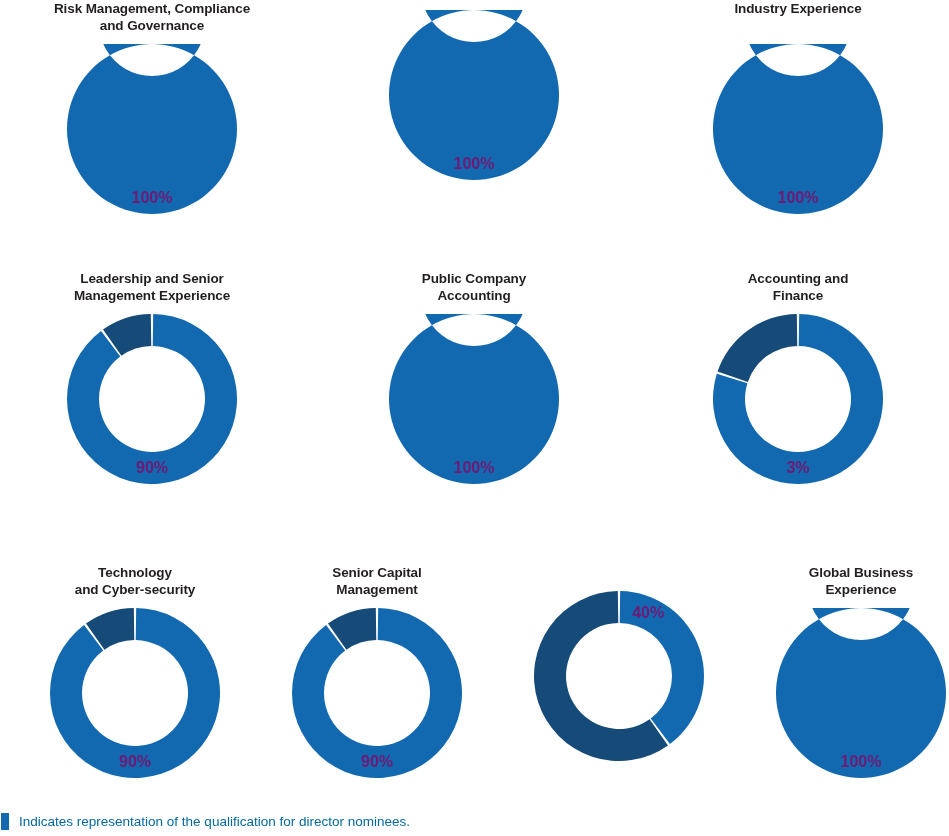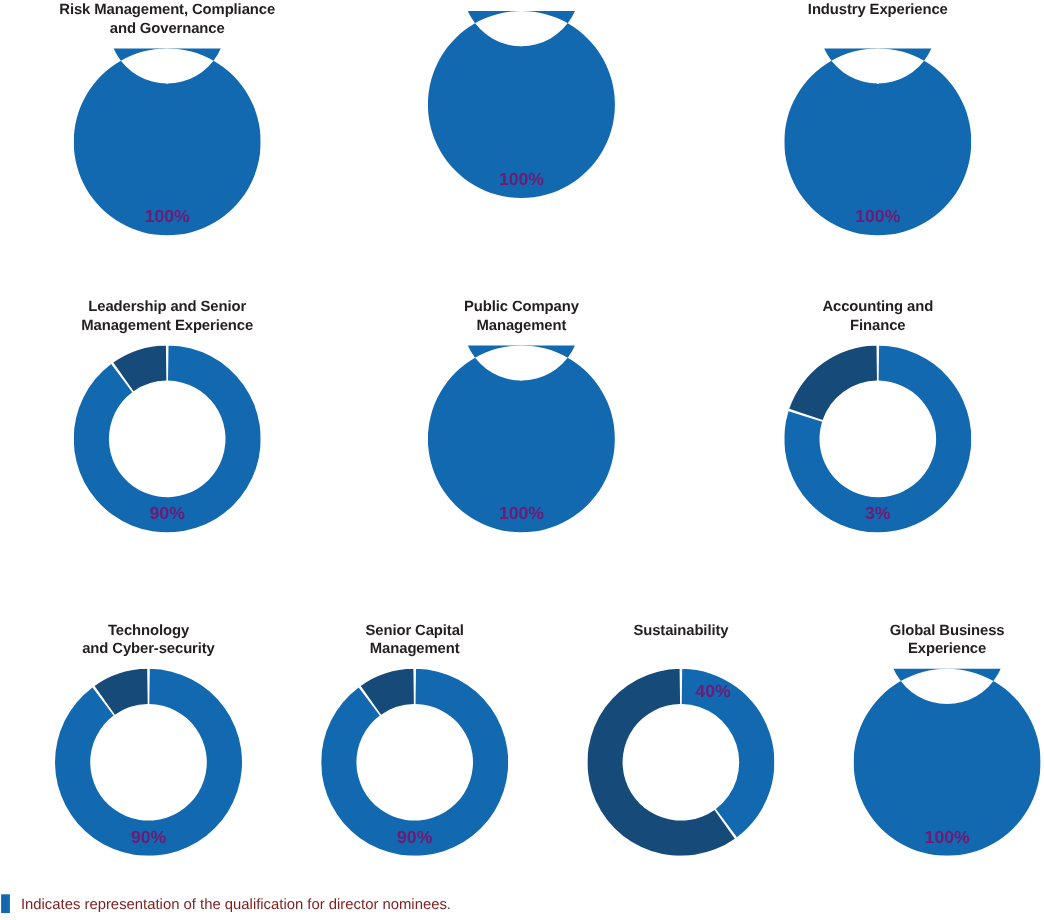--- a/index.html
+++ b/index.html
@@ -68,21 +68,21 @@
   }
   #legend-swatch {
     width: 8px;
     height: 17px;
     background: #1269b0;
     margin-left: 1px;
     flex: 0 0 auto;
   }
   #legend-text {
     font-size: 13.5px;
-    color: #7f1d1d;
+    color: #0369a1;
     margin-left: 10px;
     line-height: 17px;
     white-space: nowrap;
   }
 </style>
 </head>
 <body>
 
 <div id="board">
     <div class="chart-cell" style="left: -9px; top: 0px; width: 320px;">
@@ -121,21 +121,21 @@
       <div class="donut-wrap" style="width: 170px; height: 170px; margin-top: 10px;">
         <svg class="donut-svg" width="170" height="170" viewBox="0 0 170 170">
           <path d="M 86.18678532882736 0.008285459209133705 A 85 85 0 1 1 34.082994126175194 16.93783346935767 L 53.25174927867394 42.56123733971713 A 53 53 0 1 0 85.73999555797471 32.00516622750688 Z" fill="#1269b0"></path>
           <path d="M 36.00325312556756 15.542683641514088 A 85 85 0 0 1 83.81321467117263 0.008285459209133705 L 84.26000444202529 32.00516622750688 A 53 53 0 0 0 54.449087243000946 41.691320388238196 Z" fill="#164a78"></path>
         </svg>
         <div class="pct-label" style="left: 85px; top: 154px; transform: translate(-50%, -50%);">90%</div>
       </div>
     </div>
     <div class="chart-cell" style="left: 313px; top: 270px; width: 320px;">
       <div class="chart-title">Public Company
-Management</div>
+Accounting</div>
       <div class="donut-wrap" style="width: 170px; height: 170px; margin-top: 10px;">
         <svg class="donut-svg" width="170" height="170" viewBox="0 0 170 170">
           <path d="M 85 0 A 85 85 0 1 1 84.99 0 Z M 85 32 A 53 53 0 1 0 84.99 32 Z" fill="#1269b0" fill-rule="evenodd"></path>
           <rect x="84.1" y="0" width="1.8" height="32" fill="#ffffff"></rect>
         </svg>
         <div class="pct-label" style="left: 85px; top: 154px; transform: translate(-50%, -50%);">100%</div>
       </div>
     </div>
     <div class="chart-cell" style="left: 637px; top: 270px; width: 320px;">
       <div class="chart-title">Accounting and
@@ -164,21 +164,20 @@
 Management</div>
       <div class="donut-wrap" style="width: 170px; height: 170px; margin-top: 10px;">
         <svg class="donut-svg" width="170" height="170" viewBox="0 0 170 170">
           <path d="M 86.18678532882736 0.008285459209133705 A 85 85 0 1 1 34.082994126175194 16.93783346935767 L 53.25174927867394 42.56123733971713 A 53 53 0 1 0 85.73999555797471 32.00516622750688 Z" fill="#1269b0"></path>
           <path d="M 36.00325312556756 15.542683641514088 A 85 85 0 0 1 83.81321467117263 0.008285459209133705 L 84.26000444202529 32.00516622750688 A 53 53 0 0 0 54.449087243000946 41.691320388238196 Z" fill="#164a78"></path>
         </svg>
         <div class="pct-label" style="left: 85px; top: 154px; transform: translate(-50%, -50%);">90%</div>
       </div>
     </div>
     <div class="chart-cell" style="left: 458px; top: 564px; width: 320px;">
-      <div class="chart-title">Sustainability</div>
       <div class="donut-wrap" style="width: 170px; height: 170px; margin-top: 27px; text-align: center;">
         <svg class="donut-svg" width="170" height="170" viewBox="0 0 170 170">
           <path d="M 86.18678532882736 0.008285459209133705 A 85 85 0 0 1 135.91700587382482 153.06216653064234 L 116.74825072132606 127.43876266028286 A 53 53 0 0 0 85.73999555797471 32.00516622750688 Z" fill="#1269b0"></path>
           <path d="M 133.9967468744324 154.4573163584859 A 85 85 0 1 1 83.81321467117263 0.008285459209133705 L 84.26000444202529 32.00516622750688 A 53 53 0 1 0 115.55091275699903 128.30867961176182 Z" fill="#164a78"></path>
         </svg>
         <div class="pct-label" style="left: 114.161px; top: 22.4648px; transform: translate(-50%, -50%);">40%</div>
       </div>
     </div>
     <div class="chart-cell" style="left: 700px; top: 564px; width: 320px;">
       <div class="chart-title">Global Business

